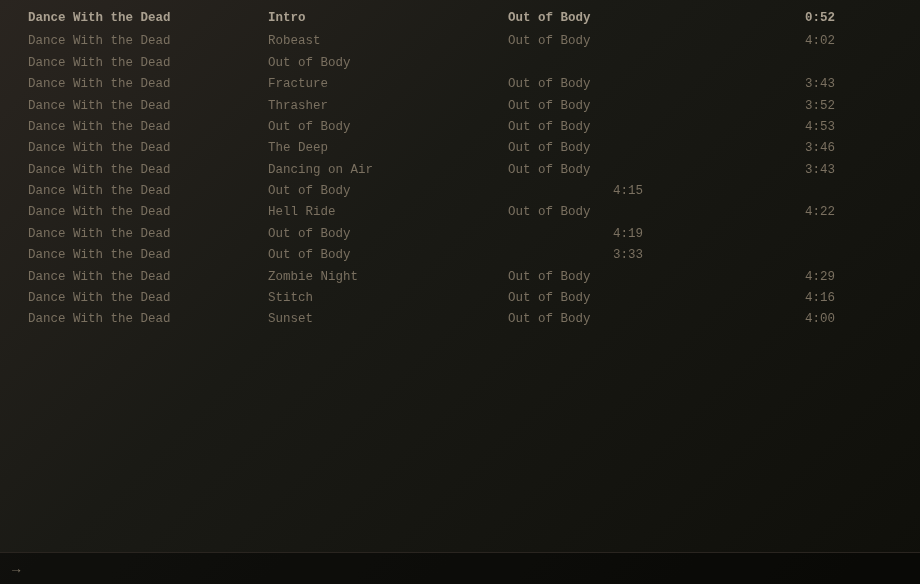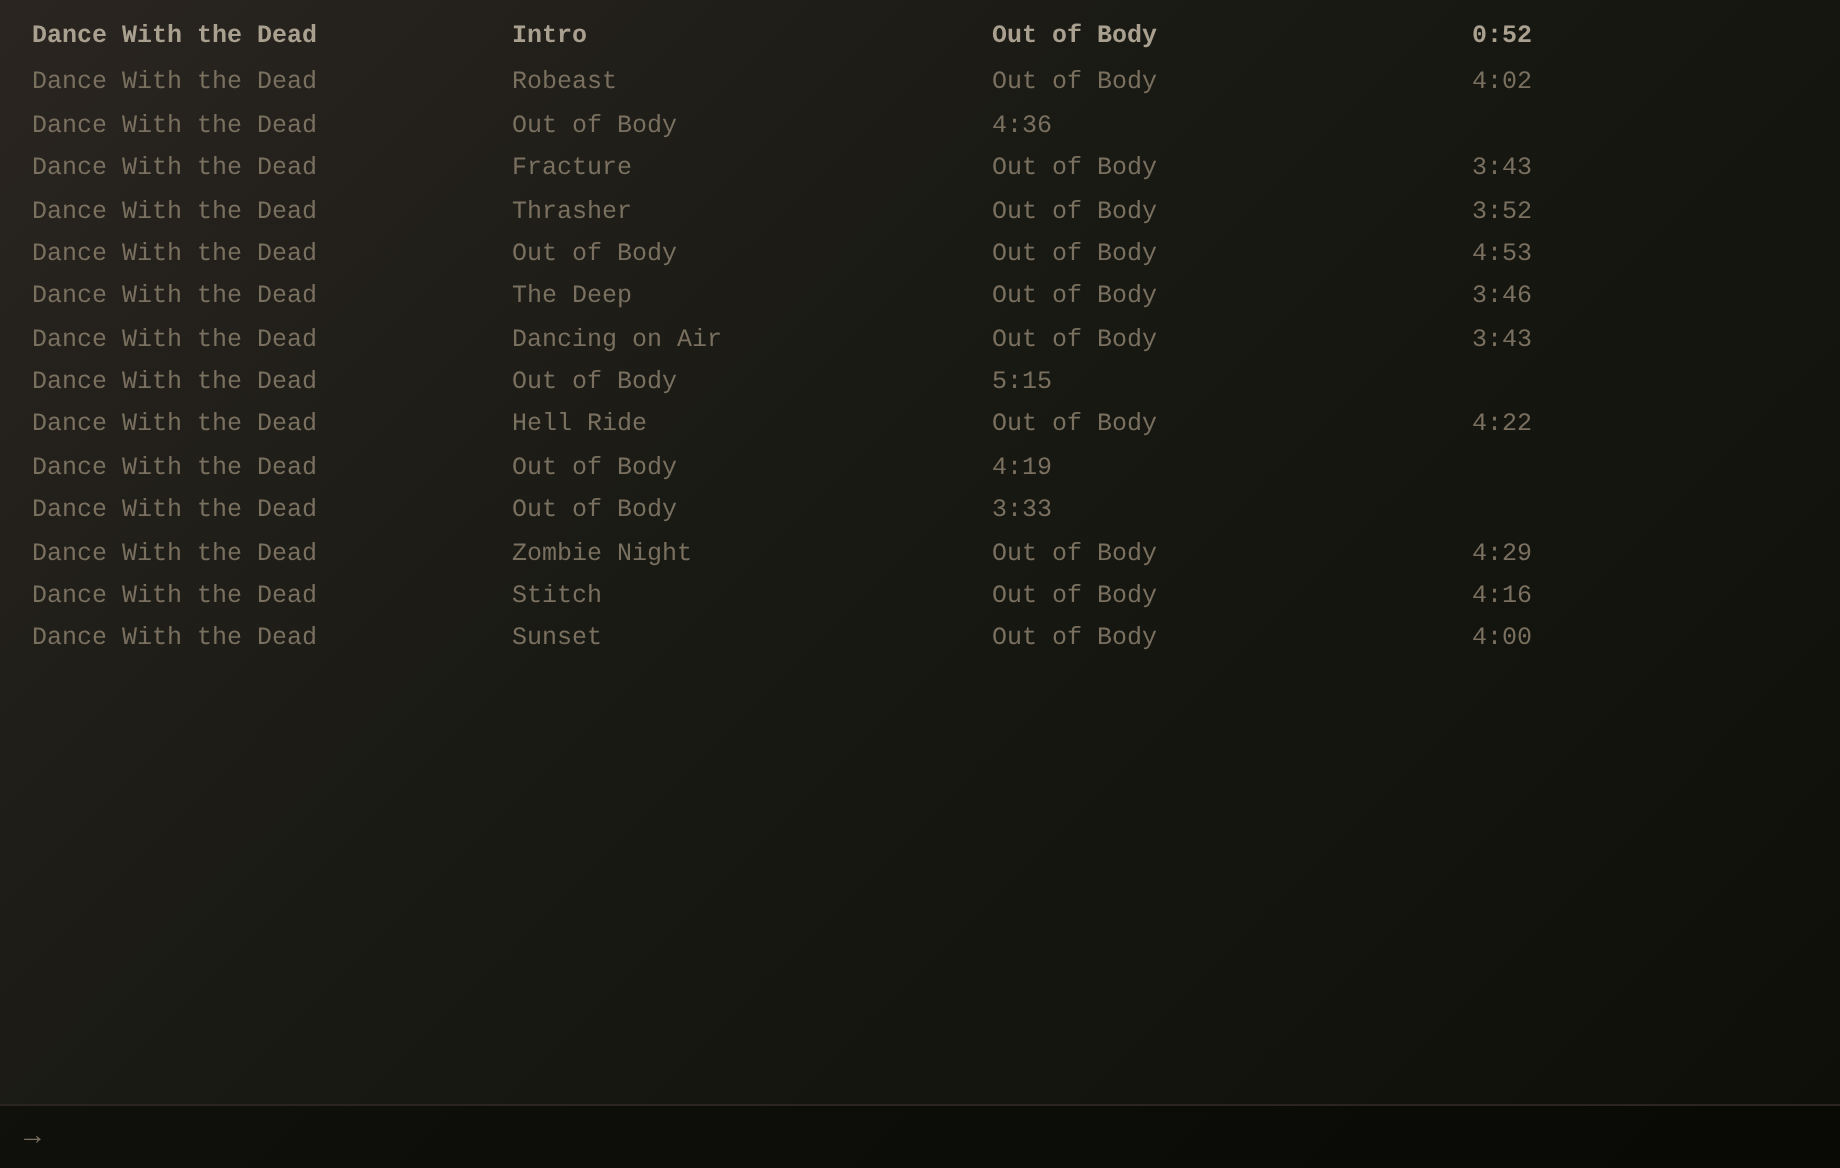--- a/index.html
+++ b/index.html
@@ -12,21 +12,21 @@
       width: 920px;
       height: 584px;
       background: linear-gradient(135deg, #2a2520 0%, #1a1a15 40%, #0f0f0a 100%);
       font-family: 'Courier New', Courier, monospace;
       color: #8a8070;
       overflow: hidden;
       position: relative;
     }
 
     .track-list {
-      padding: 8px 0;
+      padding: 8px 12px;
     }
 
     .track-row {
       display: grid;
       grid-template-columns: 240px 240px 240px 1fr;
       padding: 1px 16px;
       font-size: 12.5px;
       line-height: 1.55;
       color: #7a7060;
     }
@@ -34,21 +34,21 @@
     .track-row.header {
       color: #aaa090;
       font-weight: bold;
       margin-bottom: 2px;
     }
 
     .col-artist { }
     .col-title { }
     .col-album { }
     .col-duration {
-      text-align: left;
+      text-align: center;
     }
 
     .bottom-bar {
       position: absolute;
       bottom: 0;
       left: 0;
       right: 0;
       height: 32px;
       background: rgba(0,0,0,0.4);
       border-top: 1px solid #2a2520;
@@ -77,21 +77,20 @@
   <div id="tracks-container">
       <div class="track-row">
         <span class="col-artist">Dance With the Dead</span>
         <span class="col-title">Robeast</span>
         <span class="col-album">Out of Body</span>
         <span class="col-duration">4:02</span>
       </div>
       <div class="track-row">
         <span class="col-artist">Dance With the Dead</span>
         <span class="col-album">Out of Body</span>
-        <span class="col-duration">4:36</span>
       </div>
       <div class="track-row">
         <span class="col-artist">Dance With the Dead</span>
         <span class="col-title">Fracture</span>
         <span class="col-album">Out of Body</span>
         <span class="col-duration">3:43</span>
       </div>
       <div class="track-row">
         <span class="col-artist">Dance With the Dead</span>
         <span class="col-title">Thrasher</span>
@@ -112,21 +111,21 @@
       </div>
       <div class="track-row">
         <span class="col-artist">Dance With the Dead</span>
         <span class="col-title">Dancing on Air</span>
         <span class="col-album">Out of Body</span>
         <span class="col-duration">3:43</span>
       </div>
       <div class="track-row">
         <span class="col-artist">Dance With the Dead</span>
         <span class="col-album">Out of Body</span>
-        <span class="col-duration">5:15</span>
+        <span class="col-duration">4:15</span>
       </div>
       <div class="track-row">
         <span class="col-artist">Dance With the Dead</span>
         <span class="col-title">Hell Ride</span>
         <span class="col-album">Out of Body</span>
         <span class="col-duration">4:22</span>
       </div>
       <div class="track-row">
         <span class="col-artist">Dance With the Dead</span>
         <span class="col-album">Out of Body</span>

